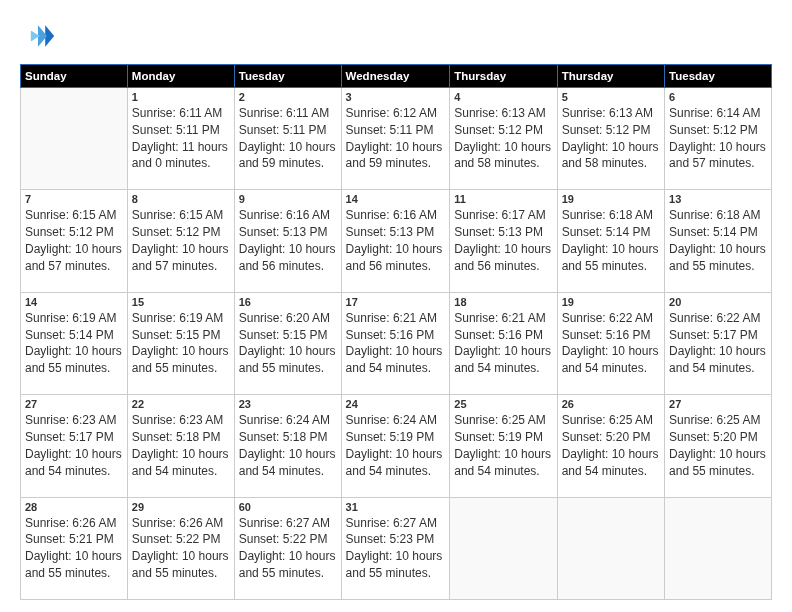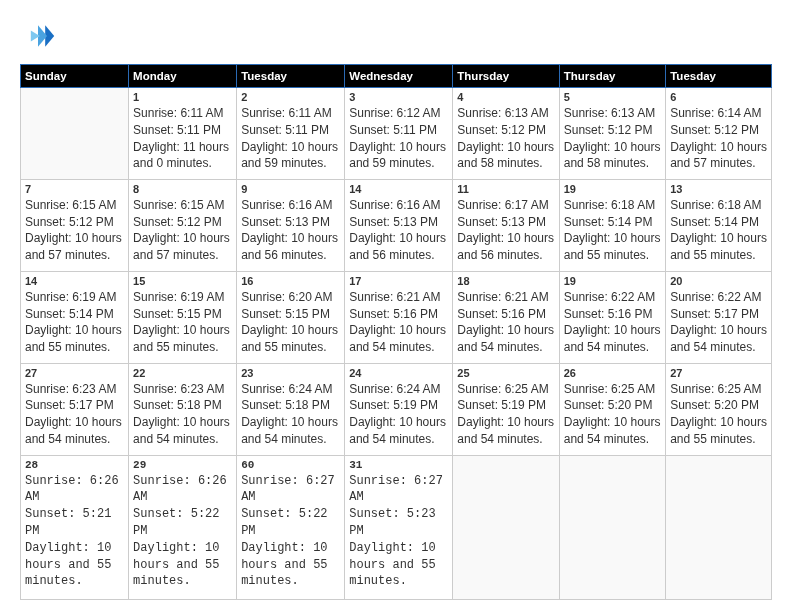--- a/index.html
+++ b/index.html
@@ -89,21 +89,20 @@
     .day-info {
       font-size: 12px;
       color: #333;
       line-height: 1.4;
     }
     .week-row td {
       height: 82px;
     }
     .last-row td {
       height: 72px;
-      font-family: Liberation Mono, monospace;
     }
   </style>
 </head>
 <body>
 
 <div class="page">
   <div class="header">
     <div class="logo">
       <svg class="logo-icon" viewBox="0 0 40 40">
         <polygon points="28,8 38,20 28,32" fill="#1a6fc4"></polygon>

